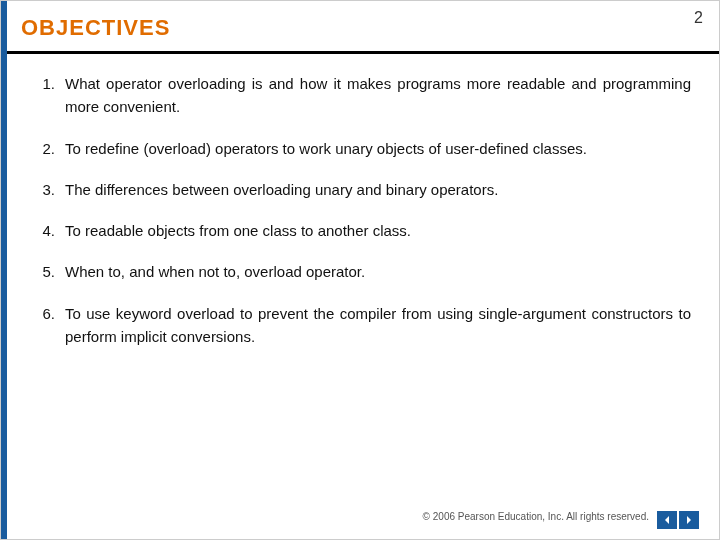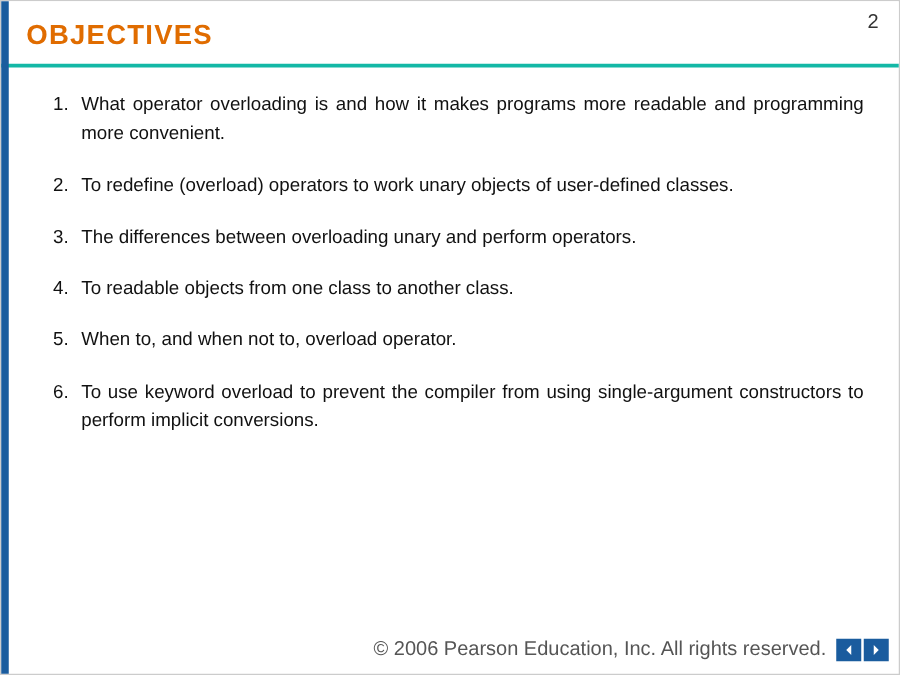--- a/index.html
+++ b/index.html
@@ -30,21 +30,21 @@
       top: 8px;
       right: 16px;
       font-size: 16px;
       color: #333;
       font-weight: normal;
     }
 
     .header {
       background: #ffffff;
       padding: 14px 20px 10px 20px;
-      border-bottom: 3px solid #14b8a6;
+      border-bottom: 3px solid #000000;
     }
 
     .header-title {
       font-size: 22px;
       font-weight: bold;
       color: #e06c00;
       text-transform: uppercase;
       letter-spacing: 1px;
     }
 
@@ -86,25 +86,25 @@
       padding-right: 10px;
     }
 
     .objectives-list li .text {
       flex: 1;
     }
 
     .footer {
       position: absolute;
       bottom: 10px;
-      right: 8px;
-      font-size: 16px;
+      right: 20px;
+      font-size: 10px;
       color: #555;
       display: flex;
-      align-items: center;
+      align-items: flex-start;
       gap: 8px;
     }
 
     .nav-arrows {
       display: flex;
       gap: 2px;
     }
 
     .nav-arrow {
       width: 20px;
@@ -139,21 +139,21 @@
     <li>
           <span class="num">1.</span>
           <span class="text">What operator overloading is and how it makes programs more readable and programming more convenient.</span>
         </li>
         <li>
           <span class="num">2.</span>
           <span class="text">To redefine (overload) operators to work unary objects of user-defined classes.</span>
         </li>
         <li>
           <span class="num">3.</span>
-          <span class="text">The differences between overloading unary and perform operators.</span>
+          <span class="text">The differences between overloading unary and binary operators.</span>
         </li>
         <li>
           <span class="num">4.</span>
           <span class="text">To readable objects from one class to another class.</span>
         </li>
         <li>
           <span class="num">5.</span>
           <span class="text">When to, and when not to, overload operator.</span>
         </li>
         <li>

